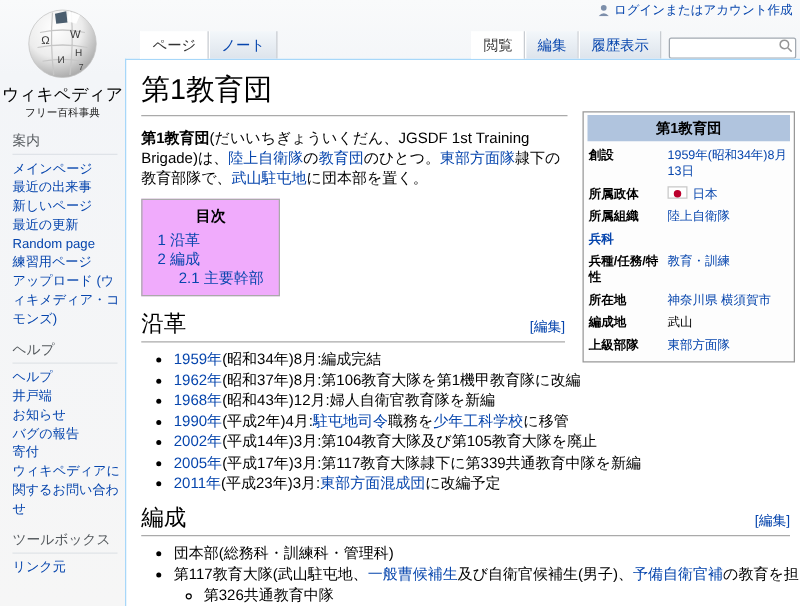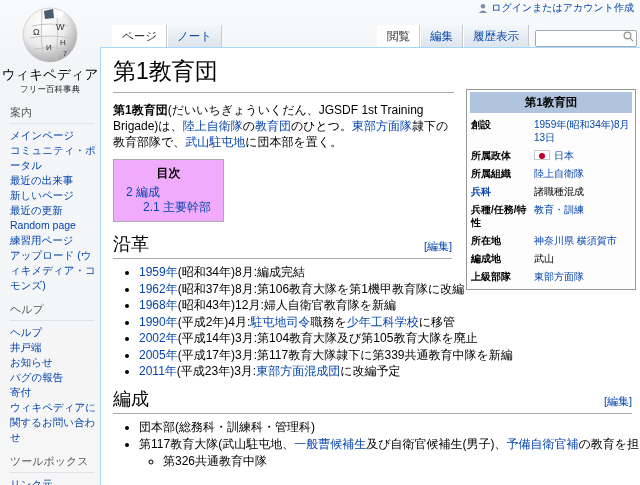--- a/index.html
+++ b/index.html
@@ -97,21 +97,20 @@
       <text x="26" y="46" font-size="8" fill="#3a3a3a">И</text>
       <text x="43" y="52" font-size="7" fill="#3a3a3a">7</text>
     </svg>
     <div class="wordmark">ウィキペディア</div>
     <div class="tagline">フリー百科事典</div>
   </div>
 
   <div class="portal">
     <div class="portal-title">案内</div>
     <a>メインページ</a>
-    <a>コミュニティ・ポータル</a>
     <a>最近の出来事</a>
     <a>新しいページ</a>
     <a>最近の更新</a>
     <a>Random page</a>
     <a>練習用ページ</a>
     <a>アップロード (ウィキメディア・コモンズ)</a>
   </div>
 
   <div class="portal">
     <div class="portal-title">ヘルプ</div>
@@ -159,21 +158,20 @@
       <div class="irow">
         <div class="ilabel">所属政体</div>
         <div class="ivalue"><span class="flag"></span><a class="wl">日本</a></div>
       </div>
       <div class="irow">
         <div class="ilabel">所属組織</div>
         <div class="ivalue"><a class="wl">陸上自衛隊</a></div>
       </div>
       <div class="irow">
         <div class="ilabel"><a class="wl">兵科</a></div>
-        <div class="ivalue">諸職種混成</div>
       </div>
       <div class="irow">
         <div class="ilabel">兵種/任務/特性</div>
         <div class="ivalue"><a class="wl">教育・訓練</a></div>
       </div>
       <div class="irow">
         <div class="ilabel">所在地</div>
         <div class="ivalue"><a class="wl">神奈川県 横須賀市</a></div>
       </div>
       <div class="irow">
@@ -187,20 +185,21 @@
     </div>
 
     <h1>第1教育団</h1>
 
     <p class="intro">
       <b>第1教育団</b><span>(だいいちぎょういくだん、JGSDF 1st Training Brigade)は、</span><a class="wl">陸上自衛隊</a><span>の</span><a class="wl">教育団</a><span>のひとつ。</span><a class="wl">東部方面隊</a><span>隷下の教育部隊で、</span><a class="wl">武山駐屯地</a><span>に団本部を置く。</span>
     </p>
 
     <div class="toc">
       <div class="toc-title">目次</div>
+      <a>1 沿革</a>
       <a>2 編成</a>
       <a class="indent">2.1 主要幹部</a>
     </div>
 
     <h2 class="narrow">
       <a class="editsection">[編集]</a>
       <span>沿革</span>
     </h2>
     <ul>
       <li class="nw"><a class="wl">1959年</a><span>(昭和34年)8月:編成完結</span></li>

